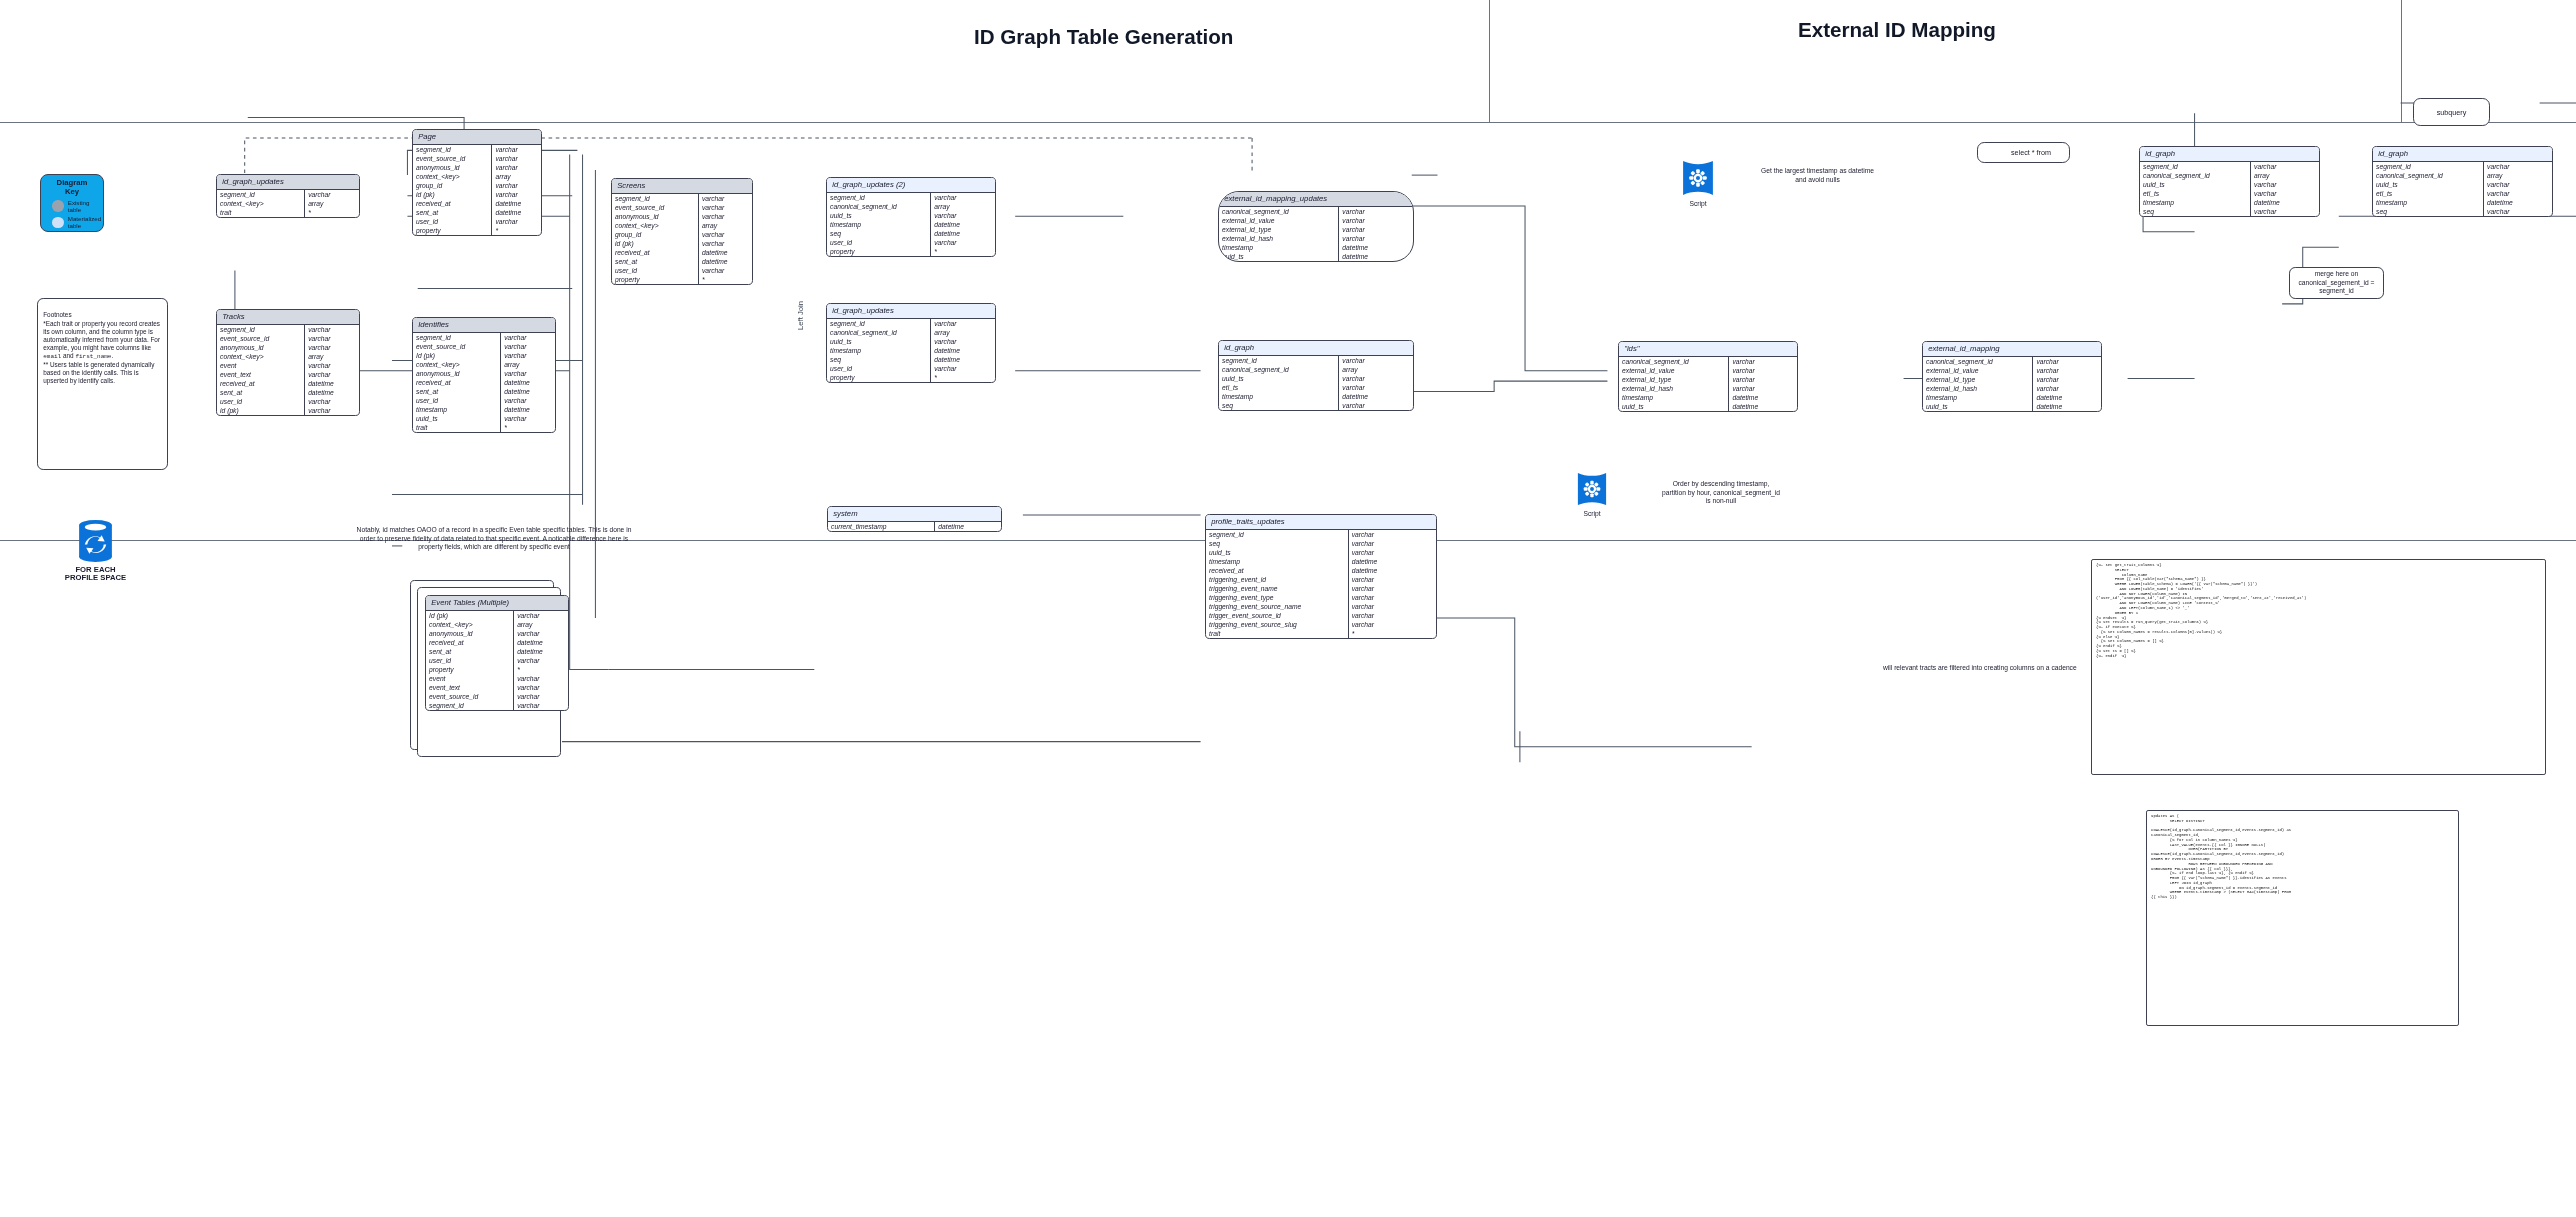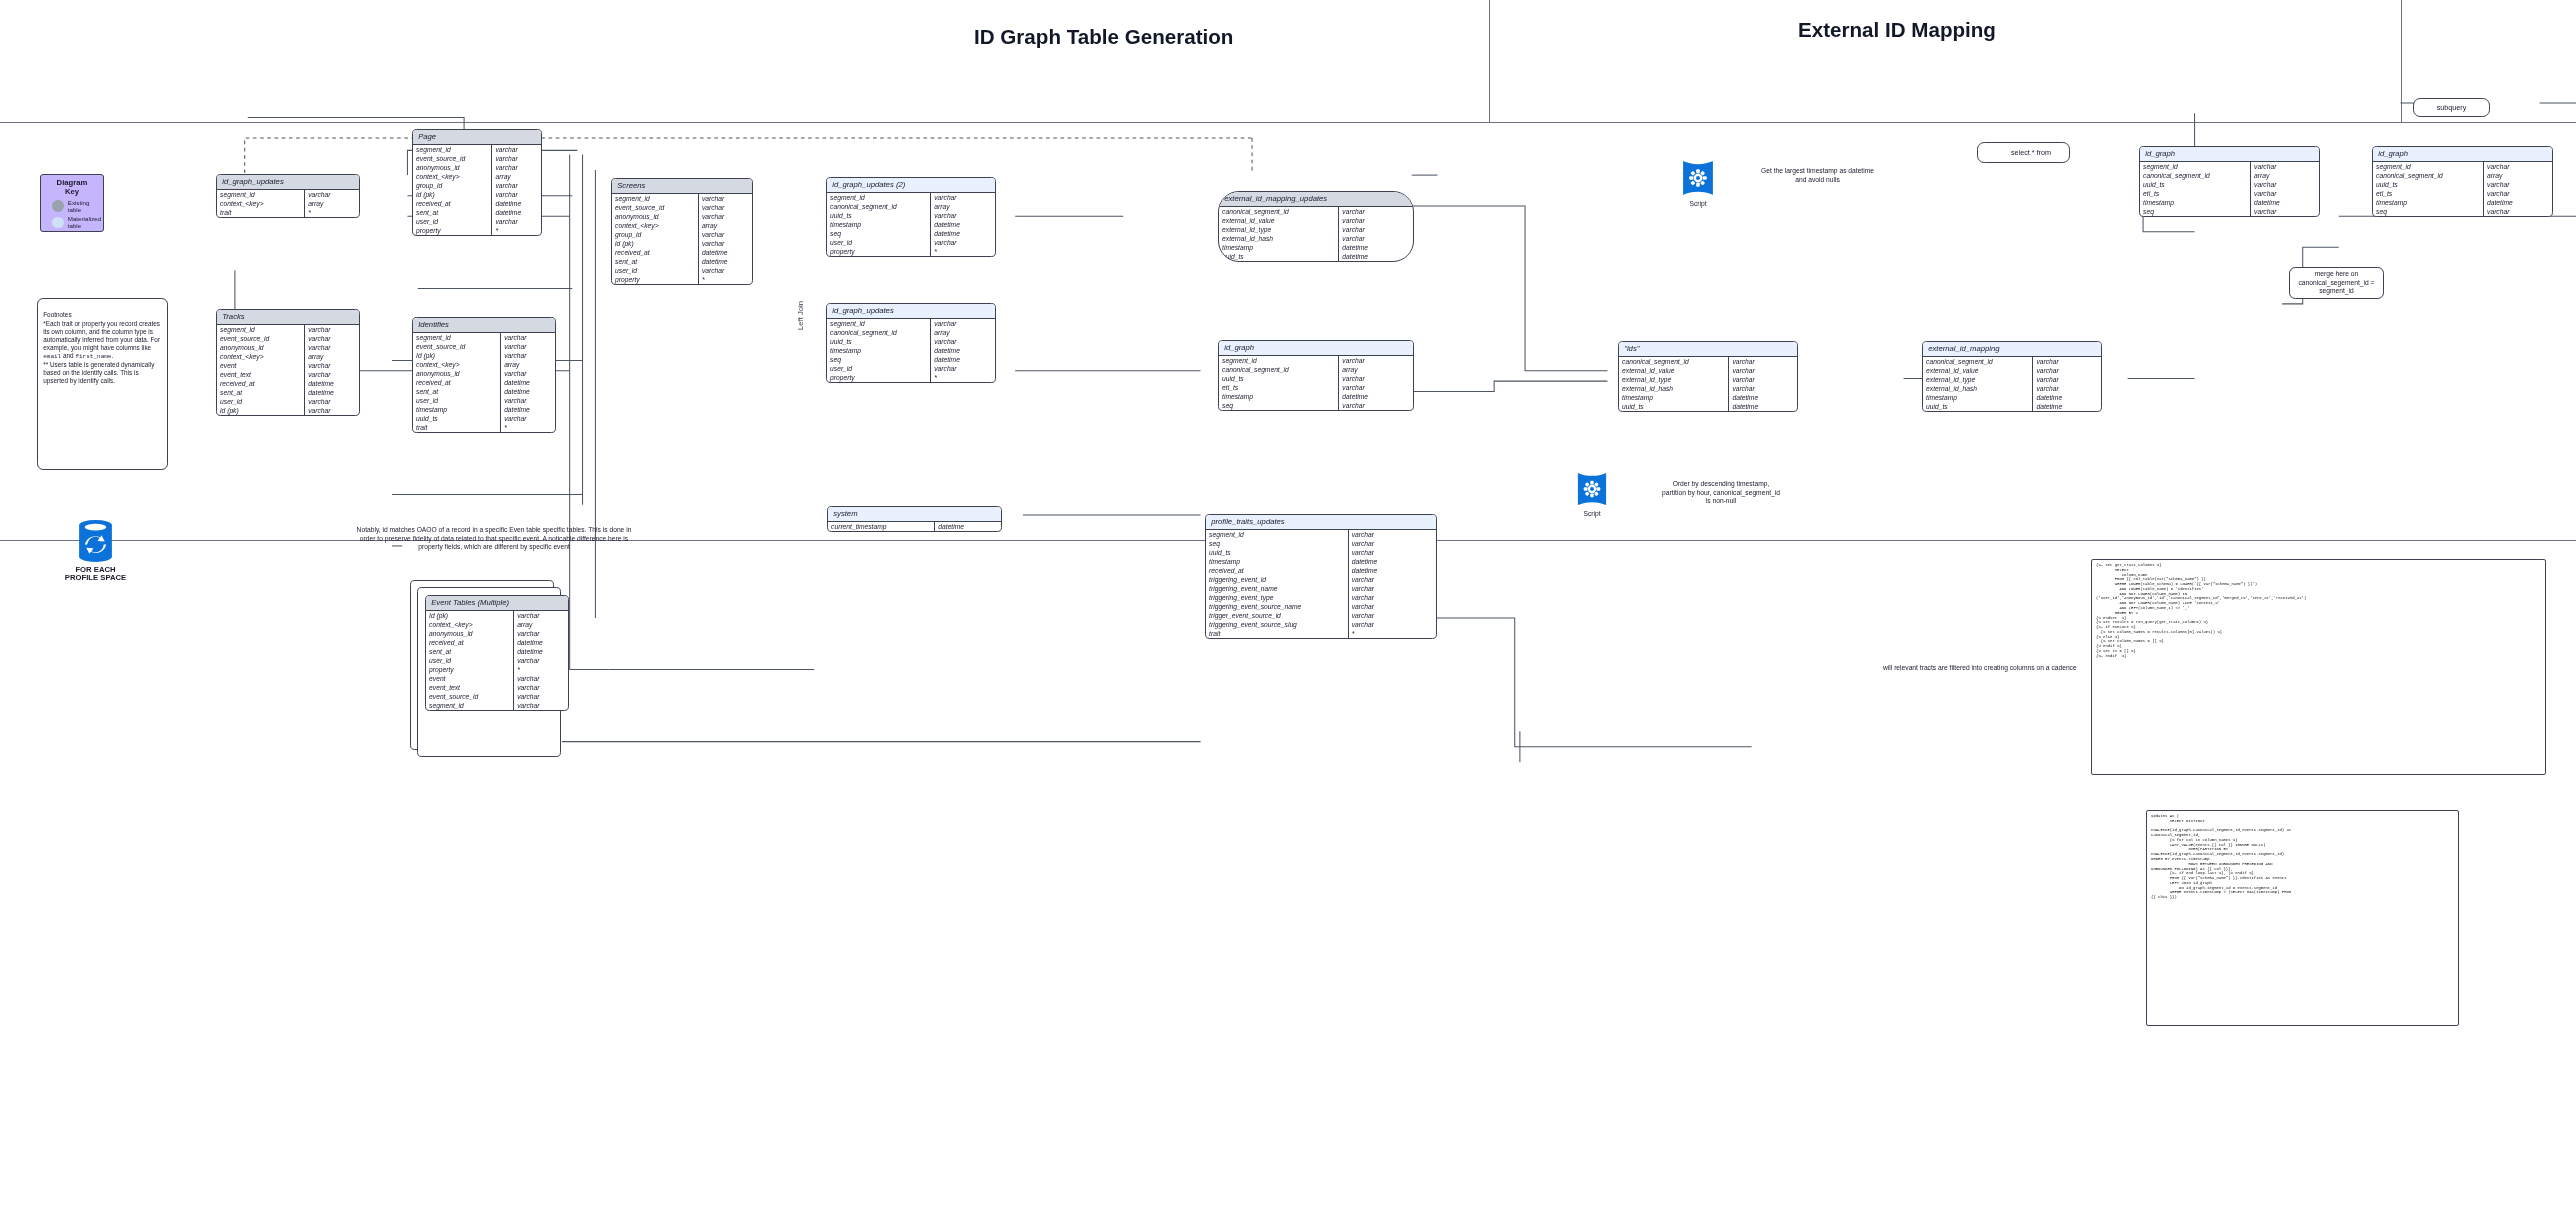--- a/index.html
+++ b/index.html
@@ -28,21 +28,21 @@
   .note{position:absolute;border:1px solid #3d4152;border-radius:6.2px;background:#fff;
         box-sizing:border-box;display:flex;align-items:center;justify-content:center;
         text-align:center;font-size:6.7px;line-height:1.25;padding:2.1px 3.1px;}
   .pillbox{position:absolute;border:0.8px solid #3d4152;border-radius:7.2px;background:#fff;
         box-sizing:border-box;display:flex;align-items:center;justify-content:center;
         text-align:center;font-size:7.2px;}
   .freetext{position:absolute;font-size:6.7px;line-height:1.3;text-align:center;color:#1a1a2e;}
   .freetext.left{text-align:left;}
 
   
-  .keycard{position:absolute;border:1.3px solid #3d4152;border-radius:3px;background:#c4b5fd;
+  .keycard{position:absolute;border:1.3px solid #3d4152;border-radius:8px;background:#0ea5e9;
            box-sizing:border-box;padding:4.1px 5.2px;}
   .keycard .kt{text-align:center;font-weight:700;font-size:7.7px;line-height:1.15;margin-bottom:2.1px;}
   .keyrow{display:flex;align-items:center;gap:4.1px;margin:2.1px 0 2.1px 6.2px;}
   .dot{width:11.3px;height:11.3px;border-radius:50%;flex:0 0 11.3px;}
   .dot.gray{background:#9aa3ad;}
   .dot.blue{background:#cfe0f7;}
   .keyrow span{font-size:6.2px;line-height:1.15;}
 
   
   .footcard{position:absolute;border:0.8px solid #3d4152;border-radius:6.2px;background:#fff;
@@ -665,21 +665,21 @@
         <rect x="43" y="43" width="7" height="7" rx="2" transform="rotate(45 46 46)"></rect>
         <rect x="43" y="24" width="7" height="7" rx="2" transform="rotate(45 46 27)"></rect>
         <rect x="24" y="43" width="7" height="7" rx="2" transform="rotate(45 27 46)"></rect>
       </g>
     </svg>
     <div class="cap">Script</div>
   </div>
   <div class="freetext" style="left:1662px;top:480px;width:118px;">Order by descending timestamp, partition by hour, canonical_segment_id is non-null</div>
 
   <div class="pillbox" style="left:1977px;top:142px;width:93px;height:20.6px;padding-left:15px;">select * from</div>
-  <div class="pillbox" style="left:2413px;top:98px;width:77px;height:19px;">subquery</div>
+  <div class="pillbox" style="left:2413px;top:98px;width:77px;height:28px;">subquery</div>
   <div class="note" style="left:2289px;top:267px;width:95px;height:32px;">merge here on canonical_segement_id = segment_id</div>
 
   <div class="tbl blue" style="left:1618px;top:341px;width:180px;">
     <div class="thead">"ids"</div>
     <div class="rows">
         <div class="r">
           <div class="c1">canonical_segment_id</div>
           <div class="c2">varchar</div>
         </div>
         <div class="r">

